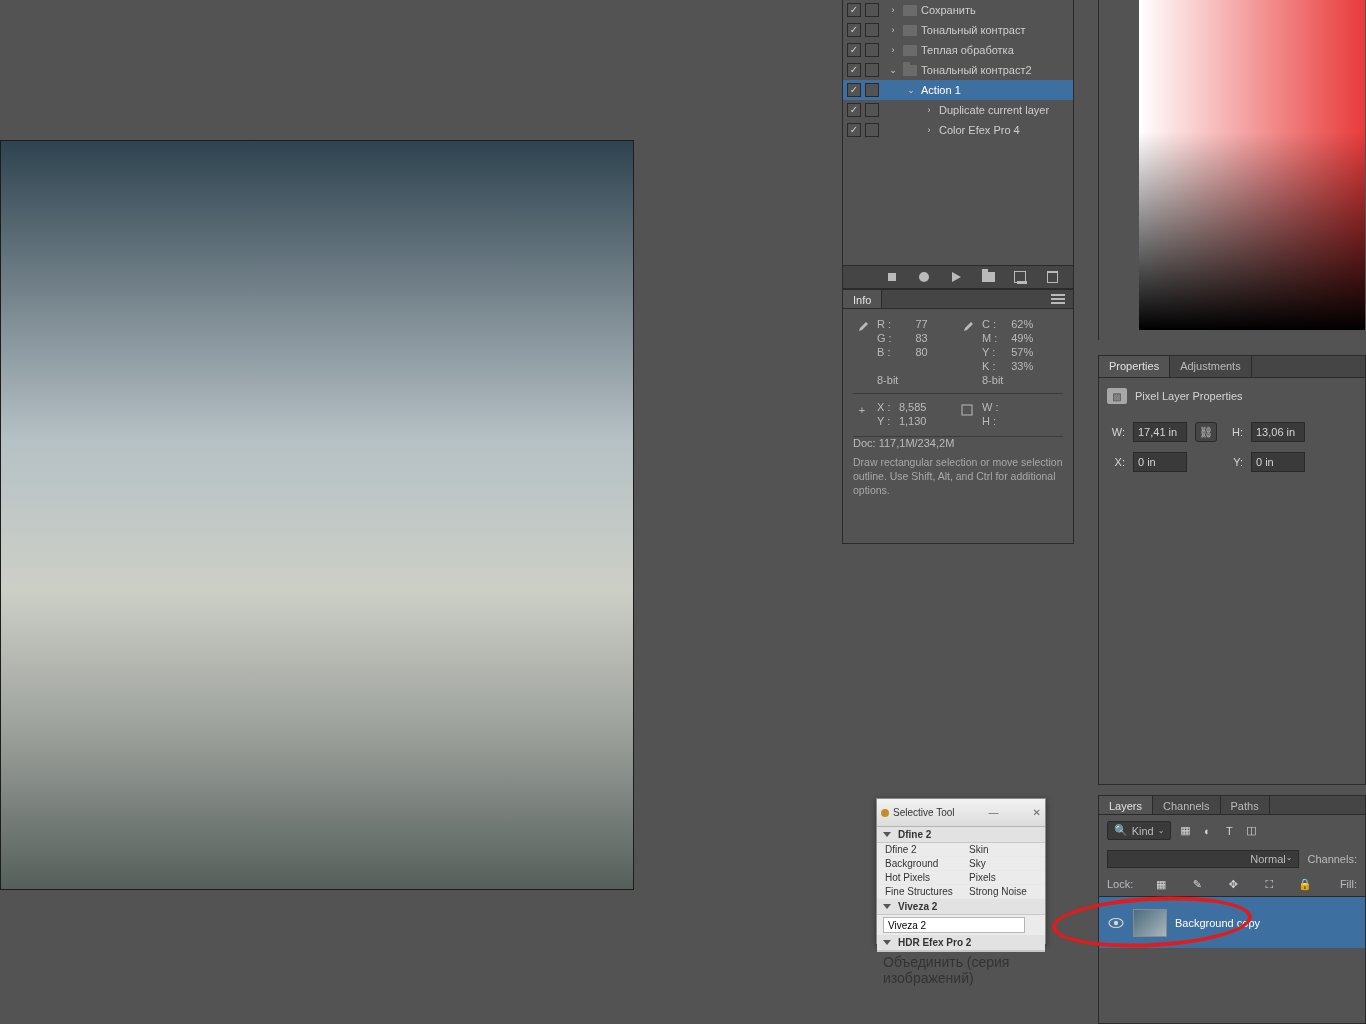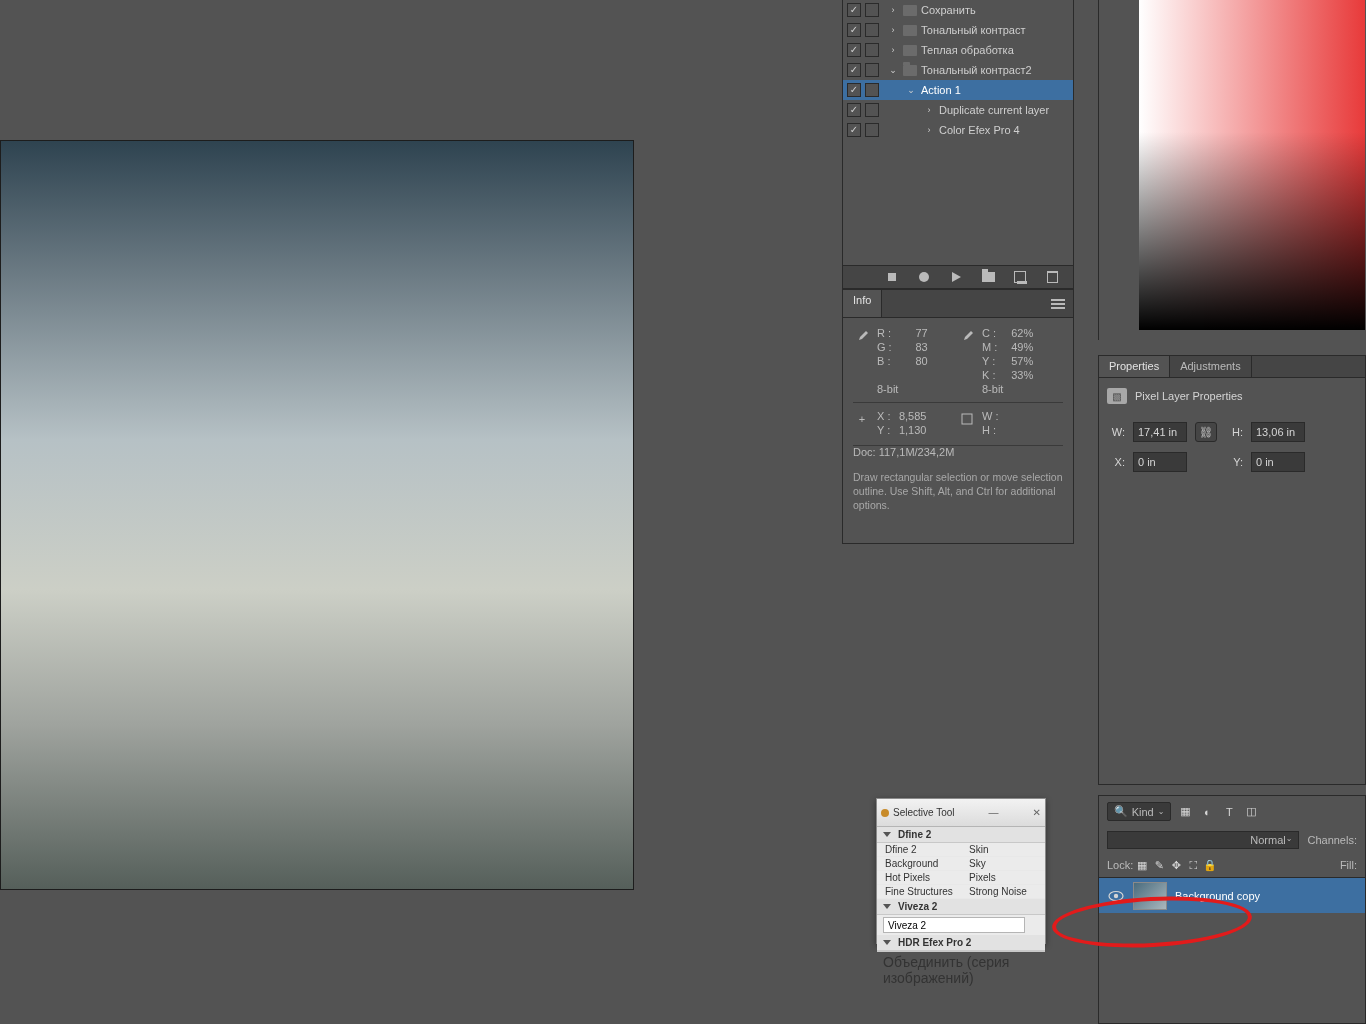--- a/index.html
+++ b/index.html
@@ -19,56 +19,56 @@
 .act-btn{width:14px;height:14px;color:#bababa;display:flex;align-items:center;justify-content:center;font-size:11px;cursor:pointer}
 .stop{width:8px;height:8px;background:#bababa}
 .circle{width:10px;height:10px;border-radius:50%;background:#bababa}
 .play{width:0;height:0;border-left:9px solid #bababa;border-top:5px solid transparent;border-bottom:5px solid transparent}
 .folderi{width:13px;height:10px;background:#bababa;position:relative}
 .folderi:before{content:"";position:absolute;top:-3px;left:0;width:6px;height:3px;background:#bababa}
 .newlyr{width:12px;height:12px;border:1px solid #bababa;position:relative}
 .newlyr:after{content:"";position:absolute;bottom:-2px;left:2px;width:10px;height:3px;background:#bababa}
 .trash{width:11px;height:12px;border:1px solid #bababa;border-top:2px solid #bababa}
 .info-panel{position:absolute;left:842px;top:289px;width:232px;height:255px;background:#535353;border:1px solid #2a2a2a}
-.tabbar{display:flex;height:28px;border-bottom:1px solid #2a2a2a;align-items:stretch}
+.tabbar{display:flex;height:19px;border-bottom:1px solid #2a2a2a;align-items:stretch}
 .tab{padding:4px 10px;font-size:11px;color:#bababa;background:#454545;border-right:1px solid #2a2a2a;cursor:pointer}
 .tab.active{background:#535353;color:#e2e2e2}
 .tab-fill{flex:1;background:#454545;display:flex;align-items:center;justify-content:flex-end;padding-right:8px}
 .menu-icon{width:14px;height:10px;border-top:2px solid #bababa;border-bottom:2px solid #bababa;position:relative}
 .menu-icon:before{content:"";position:absolute;top:2px;left:0;width:14px;height:2px;background:#bababa}
 .info-body{padding:8px 10px;font-size:11px;color:#bababa}
 .info-grid{display:flex;gap:0}
 .info-col{flex:1;display:flex;gap:6px}
 .info-ico{width:18px;display:flex;align-items:flex-start;justify-content:center;padding-top:4px;color:#bababa}
 .info-lbls{display:flex;flex-direction:column;gap:0;line-height:14px}
 .info-vals{display:flex;flex-direction:column;gap:0;line-height:14px;text-align:right;min-width:36px;padding-right:6px}
 .info-row{border-top:1px solid #3a3a3a;margin-top:6px;padding-top:6px}
 .info-doc{border-top:1px solid #3a3a3a;margin-top:8px;}
-.info-hint{margin-top:12px;line-height:14px;color:#a8a8a8;font-size:10.5px}
+.info-hint{margin-top:6px;line-height:14px;color:#a8a8a8;font-size:10.5px}
 .picker{position:absolute;left:1098px;top:0;width:268px;height:340px;background:#535353;border-left:1px solid #2a2a2a}
 .picker-field{position:absolute;left:40px;top:0;width:226px;height:330px;background:linear-gradient(to right,#fff,rgba(255,0,0,0))
 ,linear-gradient(to top,#000,rgba(0,0,0,0));background-blend-mode:normal}
 .picker-field:before{content:"";position:absolute;inset:0;background:linear-gradient(to top,#000,transparent 60%),linear-gradient(to right,#fff,#e83a3a)}
 .props{position:absolute;left:1098px;top:355px;width:268px;height:430px;background:#535353;border:1px solid #2a2a2a}
 .props .tabbar{height:22px}
 .props-body{padding:10px 8px;color:#d5d5d5;font-size:11px}
 .pl-row{display:flex;align-items:center;gap:8px;margin-bottom:18px}
 .pl-ico{width:20px;height:16px;background:#a8a8a8;border-radius:2px;display:flex;align-items:center;justify-content:center;color:#454545;font-size:10px}
 .dim-row{display:flex;align-items:center;gap:8px;margin-bottom:10px}
 .dim-lbl{width:18px;text-align:right;color:#d5d5d5}
 .dim-inp{width:54px;height:20px;background:#3a3a3a;border:1px solid #2a2a2a;color:#d5d5d5;padding:0 4px;font-size:11px}
 .link-ico{width:22px;height:20px;background:#454545;border:1px solid #2a2a2a;display:flex;align-items:center;justify-content:center;color:#d5d5d5;border-radius:3px}
 .layers{position:absolute;left:1098px;top:795px;width:268px;height:229px;background:#535353;border:1px solid #2a2a2a}
 .lyr-row1{display:flex;align-items:center;gap:6px;padding:6px 8px;font-size:11px}
 .kind-sel{display:flex;align-items:center;gap:4px;background:#3a3a3a;border:1px solid #2a2a2a;padding:2px 6px;border-radius:2px}
 .lyr-ico{width:16px;height:16px;display:flex;align-items:center;justify-content:center;color:#d5d5d5;cursor:pointer}
 .lyr-row2{display:flex;align-items:center;padding:4px 8px;gap:8px}
 .blend{background:#3a3a3a;border:1px solid #2a2a2a;padding:2px 6px;flex:1;display:flex;justify-content:flex-end}
-.lyr-row3{display:flex;align-items:center;padding:4px 8px;gap:1px;color:#bababa}
-.layer-item{display:flex;align-items:center;height:36px;background:#3d6fa1;padding:0 8px;gap:8px;border-top:1px solid #2a2a2a}
+.lyr-row3{display:flex;align-items:center;padding:4px 8px;gap:20px;color:#bababa}
+.layer-item{display:flex;align-items:center;height:52px;background:#3d6fa1;padding:0 8px;gap:8px;border-top:1px solid #2a2a2a}
 .eye{width:18px;height:18px;display:flex;align-items:center;justify-content:center;color:#d5d5d5}
 .thumb{width:34px;height:28px;background:linear-gradient(135deg,#4a6c7e,#aab7bd);border:1px solid #8a8a8a}
 .layer-name{color:#fff;font-size:11px}
 .red-circle{position:absolute;left:1052px;top:897px;width:200px;height:50px;border:4px solid #e21b1b;border-radius:50%/50%;pointer-events:none;transform:rotate(-3deg)}
 .seltool{position:absolute;left:876px;top:798px;width:170px;height:146px;background:#ebebeb;border:1px solid #8a8a8a;font-size:10px;color:#333;box-shadow:0 2px 6px rgba(0,0,0,.4)}
 .sel-title{height:28px;background:linear-gradient(#f2f2f2,#dcdcdc);display:flex;align-items:center;padding:0 4px;gap:4px;border-bottom:1px solid #b5b5b5;font-size:10px}
 .sel-close{margin-left:auto;color:#666}
 .sel-hdr{display:flex;align-items:center;padding:2px 6px;background:#e2e2e2;border-bottom:1px solid #c8c8c8;font-weight:bold;gap:4px;font-size:10px;color:#333}
 .sel-grid{display:grid;grid-template-columns:1fr 1fr}
 .sel-cell{padding:1px 8px;color:#333;font-size:10px;border-bottom:1px solid #e8e8e8}
@@ -294,20 +294,26 @@
       <span class="dim-lbl">X:</span>
       <input class="dim-inp" value="0 in" style="">
       <div style="width:22px"></div>
       <span class="dim-lbl">Y:</span>
       <input class="dim-inp" value="0 in" style="">
     </div>
   </div>
 </div>
 
 <div class="layers">
+  <div class="tabbar">
+    <div class="tab active">Layers</div>
+    <div class="tab">Channels</div>
+    <div class="tab">Paths</div>
+    <div class="tab-fill"></div>
+  </div>
   <div class="lyr-row1">
     <div class="kind-sel">
         <span>🔍</span>
         <span>Kind</span>
         <span style="font-size:8px">⌄</span>
       </div>
     <div class="lyr-ico">▦</div>
     <div class="lyr-ico">◐</div>
     <div class="lyr-ico">T</div>
     <div class="lyr-ico">◫</div>

